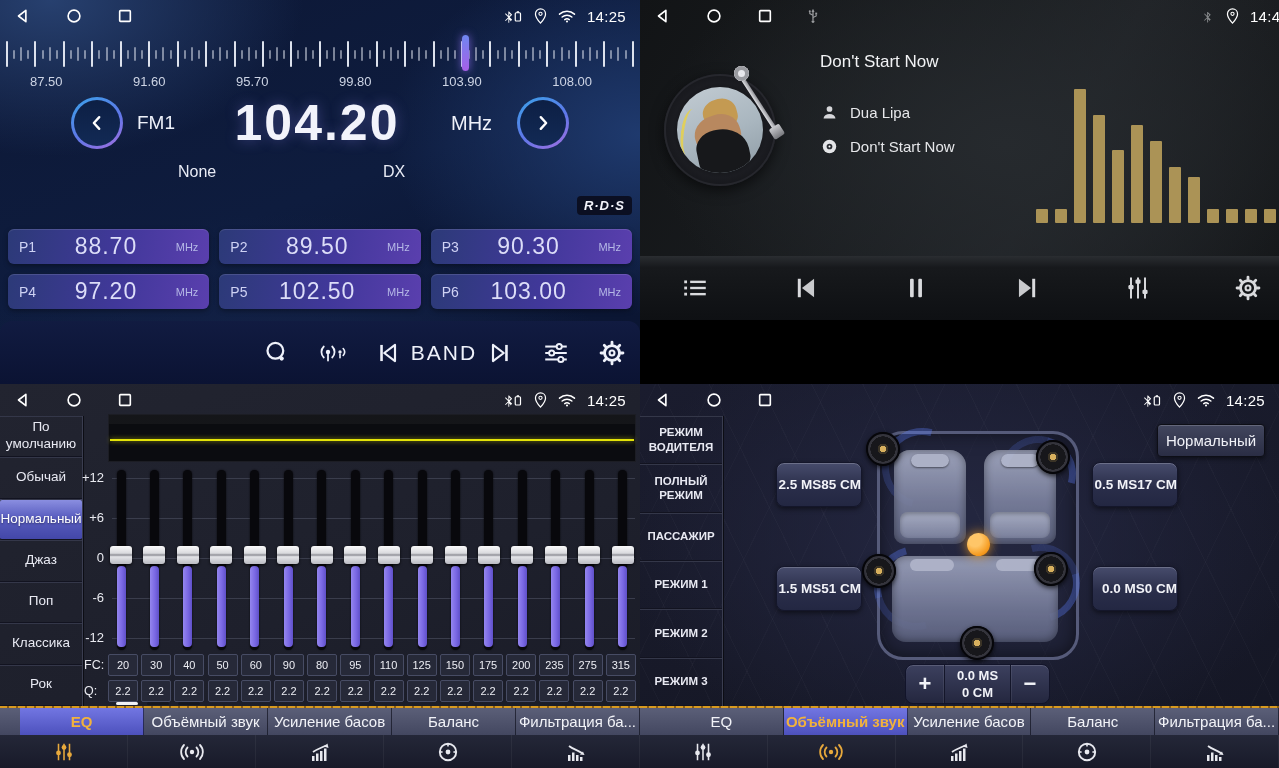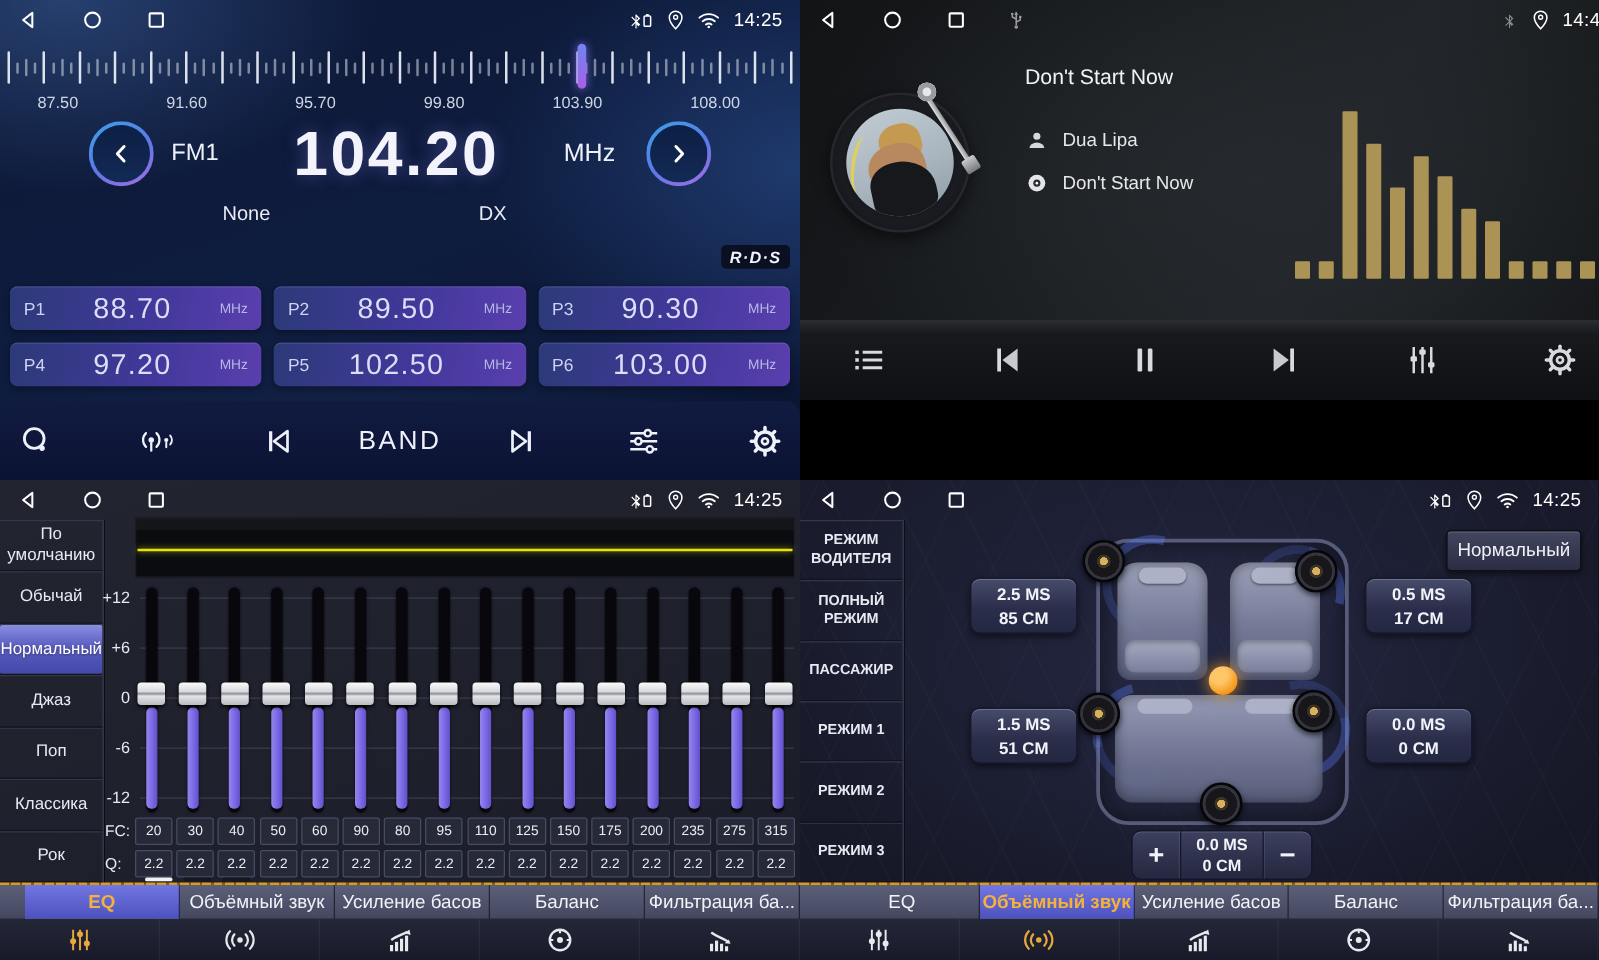--- a/index.html
+++ b/index.html
@@ -56,21 +56,21 @@
   .presets{position:absolute;left:8px;right:8px;top:229px;display:grid;
     grid-template-columns:repeat(3,1fr);gap:10px 10px;}
   .preset{height:35px;border-radius:6px;display:flex;align-items:center;padding:0 11px;
     background:linear-gradient(100deg,#2c3a78 0%,#41389a 55%,#5a3fae 100%);
     box-shadow:inset 0 1px 0 rgba(255,255,255,.12),0 2px 5px rgba(0,0,0,.35);}
   .preset .p{font-size:14px;color:#cfd2f4;}
   .preset .f{flex:1;text-align:center;font-size:23px;color:#dcddf8;letter-spacing:1px;}
   .preset .u{font-size:11px;color:#b5b8e6;}
   .toolbar{position:absolute;left:0;right:0;bottom:0;height:63px;
     background:linear-gradient(180deg,#111b41 0%,#0b1333 100%);
-    border-radius:12px 12px 0 0;display:flex;align-items:center;justify-content:space-between;color:#eef1fa;}
+    border-radius:12px 12px 0 0;display:flex;align-items:center;justify-content:flex-end;color:#eef1fa;}
   .toolbar .tb{display:flex;align-items:center;justify-content:center;width:56px;height:46px;}
   .band-text{font-size:21px;letter-spacing:2px;color:#eef1fa;}
 
   
   .album{position:absolute;left:24px;top:74px;width:112px;height:112px;border-radius:50%;
     background:radial-gradient(circle at 50% 50%,#101114 38%,#1b1c21 60%,#0c0d10 100%);
     box-shadow:0 4px 14px rgba(0,0,0,.6),inset 0 0 0 2px #26272d;}
   .album-photo{position:absolute;left:13px;top:13px;width:86px;height:86px;border-radius:50%;overflow:hidden;
     background:linear-gradient(155deg,#c3ccd3 0%,#a9b6bf 55%,#8d9aa4 100%);}
   .ap-hair{position:absolute;left:26px;top:12px;width:34px;height:30px;border-radius:50% 50% 40% 60%;
@@ -149,21 +149,21 @@
   .eq-dash{width:22px;height:3px;border-radius:2px;}
 
   
   .norm-btn{position:absolute;left:517px;top:40px;width:106px;height:31px;border-radius:4px;
     background:linear-gradient(180deg,#42465e 0%,#2a2d44 100%);border:1px solid #0d0e16;
     box-shadow:inset 0 1px 0 rgba(255,255,255,.18),0 2px 4px rgba(0,0,0,.5);
     display:flex;align-items:center;justify-content:center;color:#f0f1f7;font-size:15px;}
   .delay-btn{position:absolute;width:84px;height:43px;border-radius:8px;
     background:linear-gradient(180deg,#474c6c 0%,#2a2e4a 55%,#232742 100%);
     border:1px solid #14162a;box-shadow:inset 0 1px 0 rgba(255,255,255,.2),0 2px 5px rgba(0,0,0,.5);
-    display:flex;flex-direction:column;align-items:center;justify-content:center;
+    display:flex;align-items:center;justify-content:flex-end;
     color:#f2f3f8;font-size:13.5px;font-weight:bold;line-height:19px;}
   .car{position:absolute;left:237px;top:47px;width:196px;height:223px;border:3px solid #565b7a;
     border-radius:26px;background:rgba(36,40,62,.35);box-shadow:inset 0 0 18px rgba(0,0,0,.5);}
   .seat{position:absolute;background:linear-gradient(180deg,#a9afc7 0%,#7d83a0 55%,#646a88 100%);
     box-shadow:inset 0 0 10px rgba(0,0,0,.45);opacity:.9;}
   .seat-fl{left:14px;top:16px;width:72px;height:94px;border-radius:16px 16px 10px 10px;}
   .seat-fr{left:104px;top:16px;width:72px;height:94px;border-radius:16px 16px 10px 10px;}
   .seat::before{content:"";position:absolute;left:50%;transform:translateX(-50%);top:4px;width:38px;height:13px;
     border-radius:7px;background:#bcc1d6;box-shadow:0 1px 2px rgba(0,0,0,.5);}
   .seat::after{content:"";position:absolute;left:6px;right:6px;bottom:6px;height:26px;border-radius:8px;

